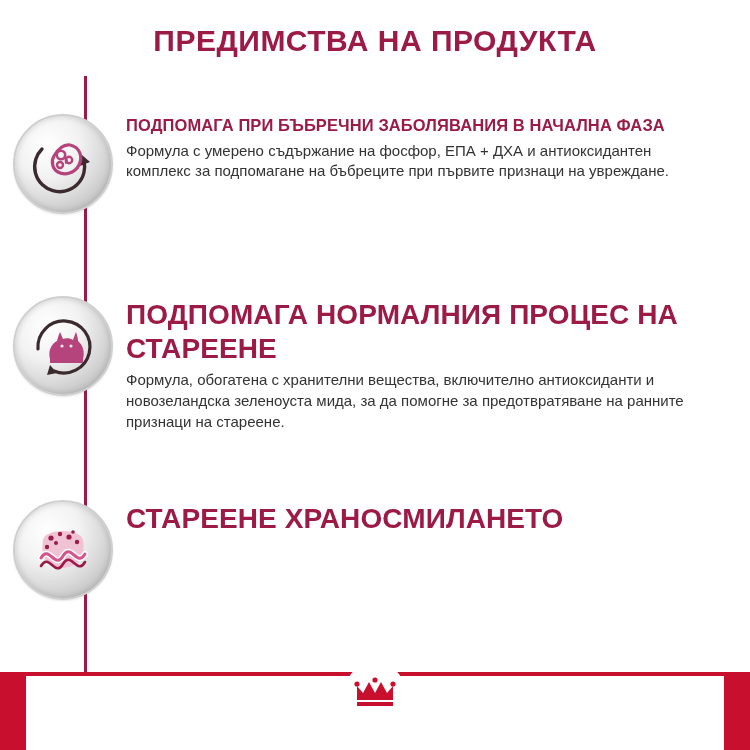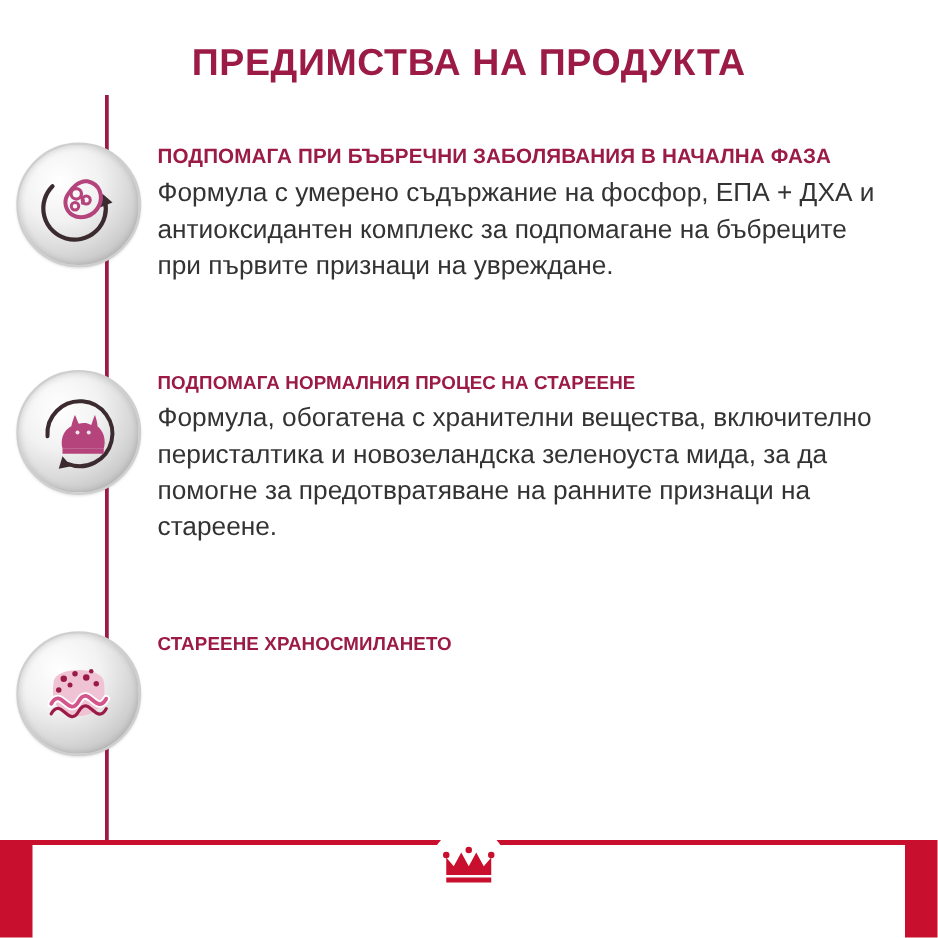--- a/index.html
+++ b/index.html
@@ -22,21 +22,21 @@
     box-sizing: border-box;
   }
 
   
   .title {
     text-align: center;
     color: #8c1d40;
     font-size: 30px;
     font-weight: bold;
     letter-spacing: 0.5px;
-    padding-top: 34px;
+    padding-top: 24px;
     line-height: 1.1;
     color: #9b1b46;
   }
 
   
   .spine {
     position: absolute;
     left: 84px;
     top: 76px;
     width: 3px;
@@ -94,26 +94,26 @@
 
   .benefit-title {
     color: #9b1b46;
     font-weight: bold;
     font-size: 16.5px;
     line-height: 1.2;
     margin-bottom: 5px;
     letter-spacing: 0.1px;
   }
   .benefit-title.big {
-    font-size: 15px;
+    font-size: 28px;
   }
 
   .benefit-body {
     color: #333333;
-    font-size: 21px;
+    font-size: 15px;
     line-height: 1.38;
   }
 
   
   .footer {
     position: absolute;
     left: 0;
     bottom: 0;
     width: 750px;
     height: 78px;
@@ -201,21 +201,21 @@
                      C42 31 46 31 49 33 C50 30 51 27 52 25 C53 28 54 31 54 34
                      C59 38 61 45 59 52 Z" fill="#b5447c"></path>
             <path d="M26 52 L59 52 L59 56 L26 56 Z" fill="#b5447c"></path>
             <circle cx="38" cy="39" r="1.6" fill="#f0e6ea"></circle>
             <circle cx="47" cy="39" r="1.6" fill="#f0e6ea"></circle>
           </svg>
         </div>
       </div>
       <div class="text-col">
         <div class="benefit-title big">ПОДПОМАГА НОРМАЛНИЯ ПРОЦЕС НА СТАРЕЕНЕ</div>
-        <div class="benefit-body">Формула, обогатена с хранителни вещества, включително перисталтика и новозеландска зеленоуста мида, за да помогне за предотвратяване на ранните признаци на стареене.</div>
+        <div class="benefit-body">Формула, обогатена с хранителни вещества, включително антиоксиданти и новозеландска зеленоуста мида, за да помогне за предотвратяване на ранните признаци на стареене.</div>
       </div>
     </div>
 
     <div class="benefit">
       <div class="icon-wrap">
         <div class="icon-circle">
           <svg width="80" height="80" viewBox="0 0 80 80" aria-hidden="true">
 
             <path d="M20 30 C22 18 58 18 60 30 C62 44 60 56 40 58 C20 56 18 44 20 30 Z" fill="#f0c3d4"></path>
 

